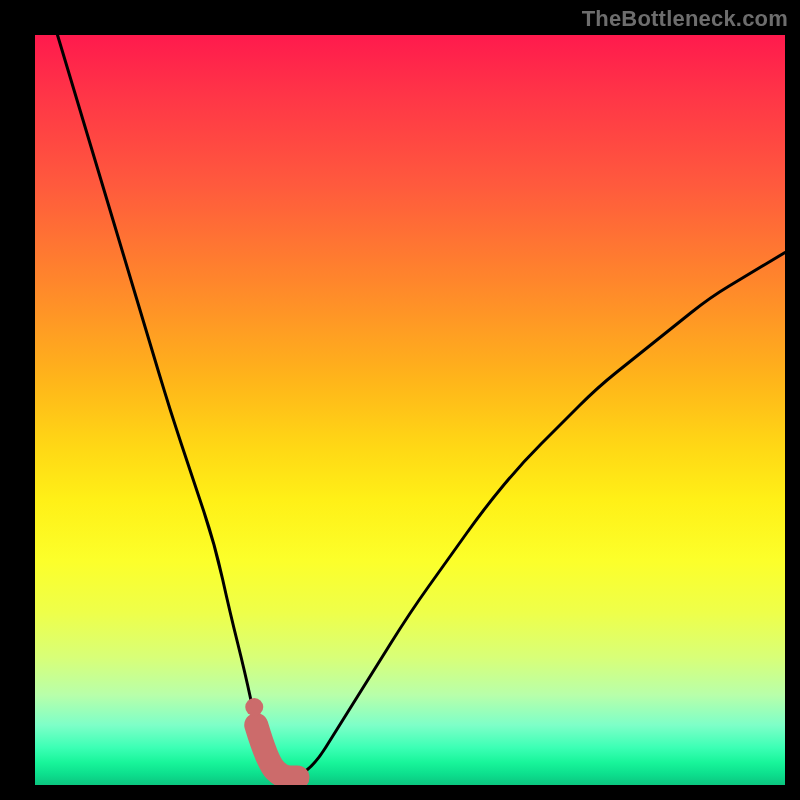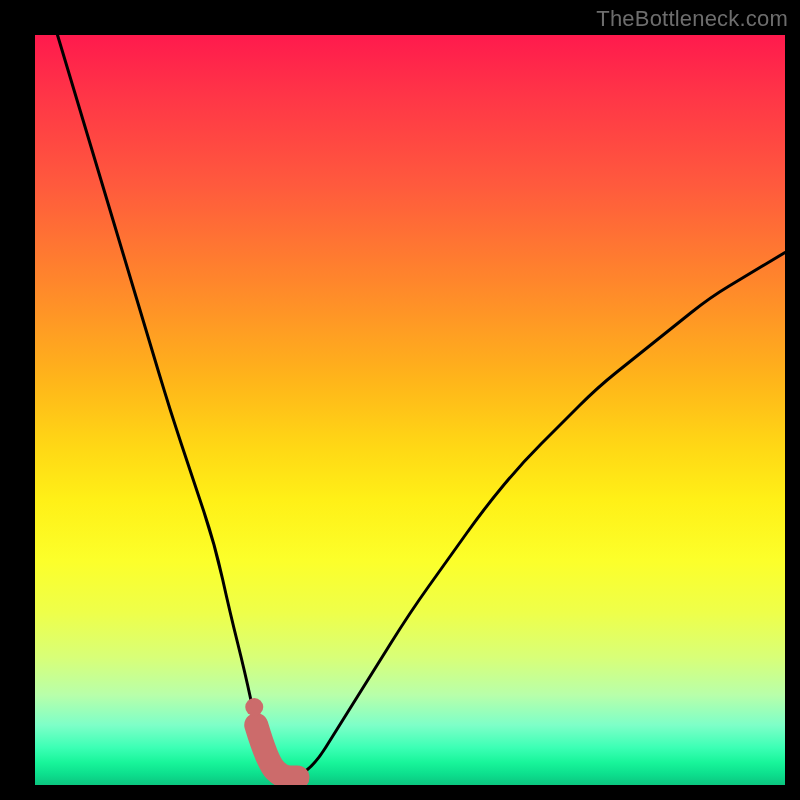--- a/index.html
+++ b/index.html
@@ -46,21 +46,21 @@
       #0de08e 98.5%,
       #0bc57f 100%
     );
   }
   .watermark {
     position: absolute;
     top: 6px;
     right: 12px;
     color: #6d6d6d;
     font-size: 22px;
-    font-weight: 400;
+    font-weight: 700;
     letter-spacing: 0.2px;
     user-select: none;
   }
   svg.curve {
     position: absolute;
     inset: 0;
   }
 </style>
 </head>
 <body>

